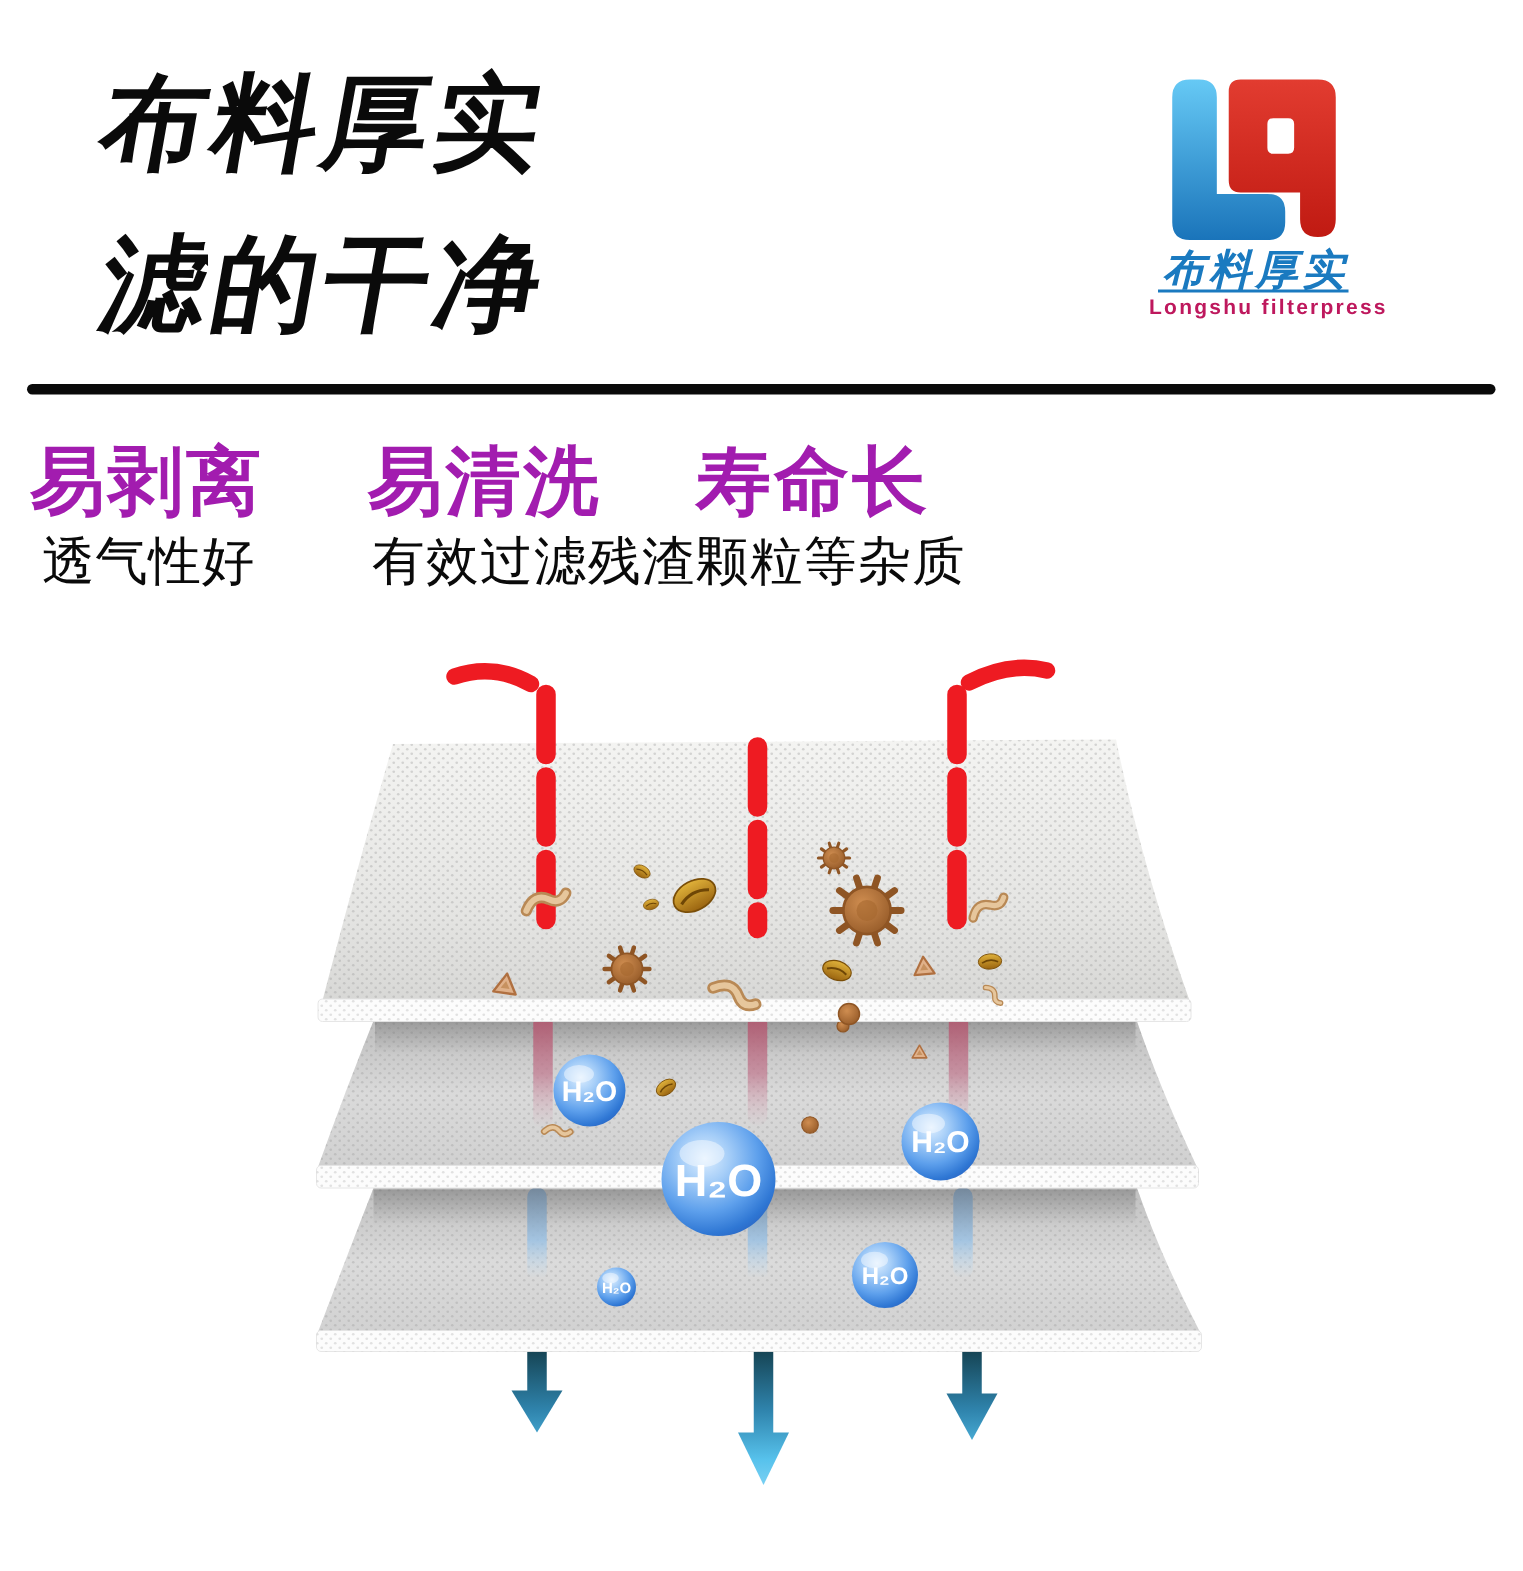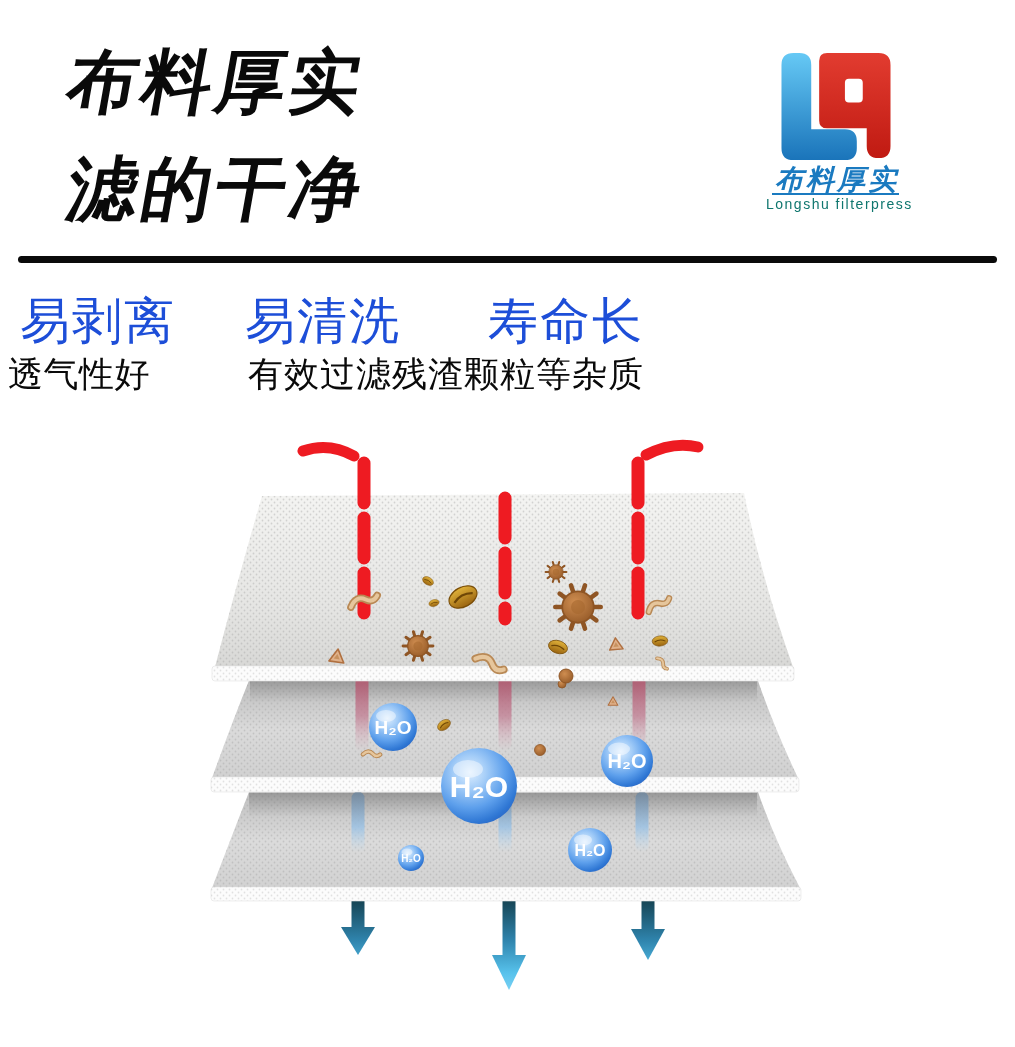--- a/index.html
+++ b/index.html
@@ -9,29 +9,29 @@
   
   .title-line{left:60px;color:#0a0a0a;font-size:70px;font-weight:900;
               letter-spacing:4px;transform:skewX(-10deg);transform-origin:0 100%;
               white-space:nowrap;}
   #title1{top:36px;}
   #title2{top:143px;}
   
   .logo-cn{left:770px;top:161px;width:134px;text-align:center;color:#1a7ac0;
            font-size:28px;font-weight:600;font-style:italic;letter-spacing:3px;white-space:nowrap;}
   .logo-rule{left:772px;top:193px;width:127px;height:2px;background:#1a7ac0;}
-  .logo-en{left:766px;top:196px;width:140px;text-align:left;color:#0f766e;
-           font-size:14px;font-weight:400;letter-spacing:1.5px;white-space:nowrap;}
+  .logo-en{left:766px;top:196px;width:140px;text-align:left;color:#be185d;
+           font-size:14px;font-weight:700;letter-spacing:1.5px;white-space:nowrap;}
   
   .divider{left:18px;top:256px;width:979px;height:7px;background:#0a0a0a;border-radius:4px;}
   
-  .feature{top:288px;color:#1d4ed8;font-size:50px;font-weight:400;letter-spacing:2px;white-space:nowrap;}
-  #feat0{left:20px;} #feat1{left:245px;} #feat2{left:488px;}
+  .feature{top:288px;color:#a21caf;font-size:50px;font-weight:700;letter-spacing:2px;white-space:nowrap;}
+  #feat0{left:20px;} #feat1{left:245px;} #feat2{left:464px;}
   .subfeature{top:351px;color:#0a0a0a;font-size:35px;font-weight:500;white-space:nowrap;}
-  #sub0{left:8px;letter-spacing:0.5px;} #sub1{left:248px;letter-spacing:1px;}
+  #sub0{left:28px;letter-spacing:0.5px;} #sub1{left:248px;letter-spacing:1px;}
   
   #diagram{left:190px;top:430px;}
   .h2o{font-family:"Liberation Sans","DejaVu Sans",sans-serif;font-weight:bold;
        fill:#ffffff;text-anchor:middle;}
 </style>
 </head>
 <body>
 
 <div class="abs title-line" id="title1">布料厚实</div>
 <div class="abs title-line" id="title2">滤的干净</div>

